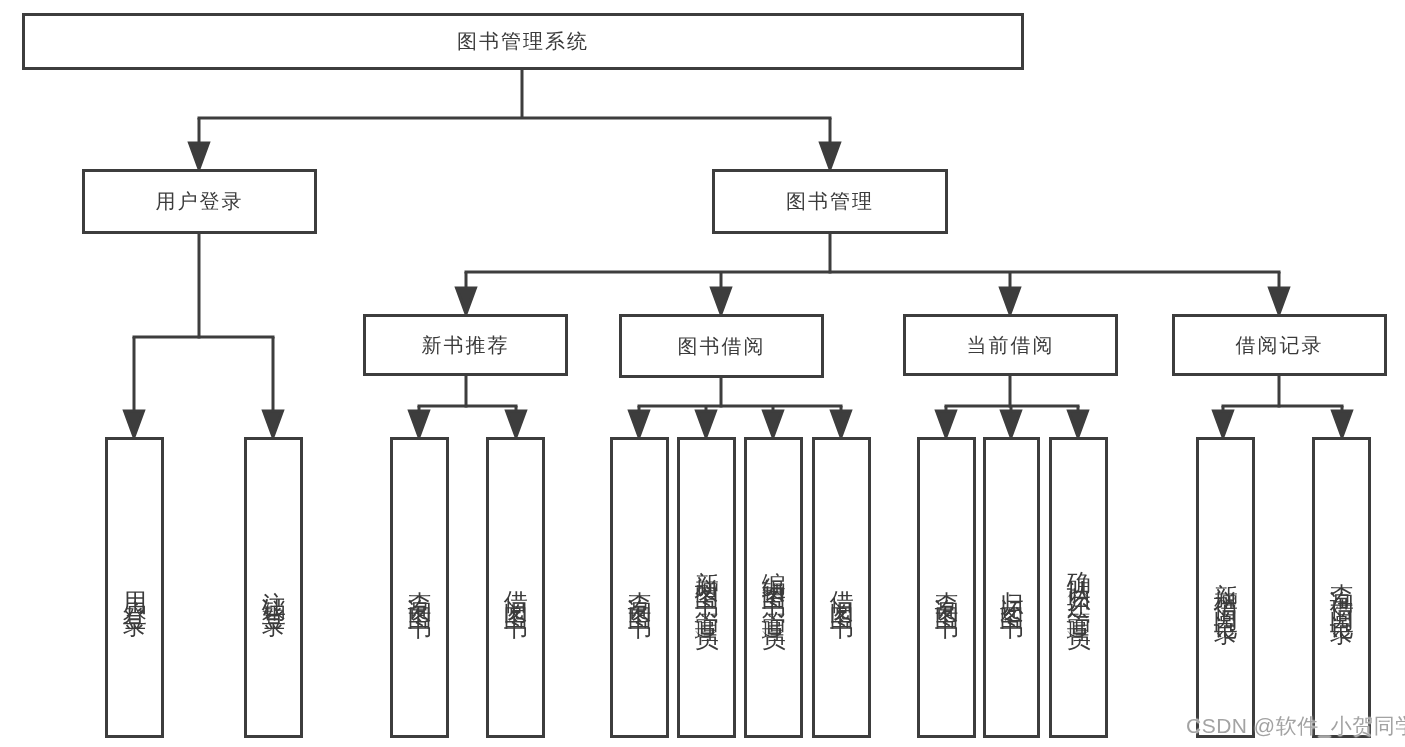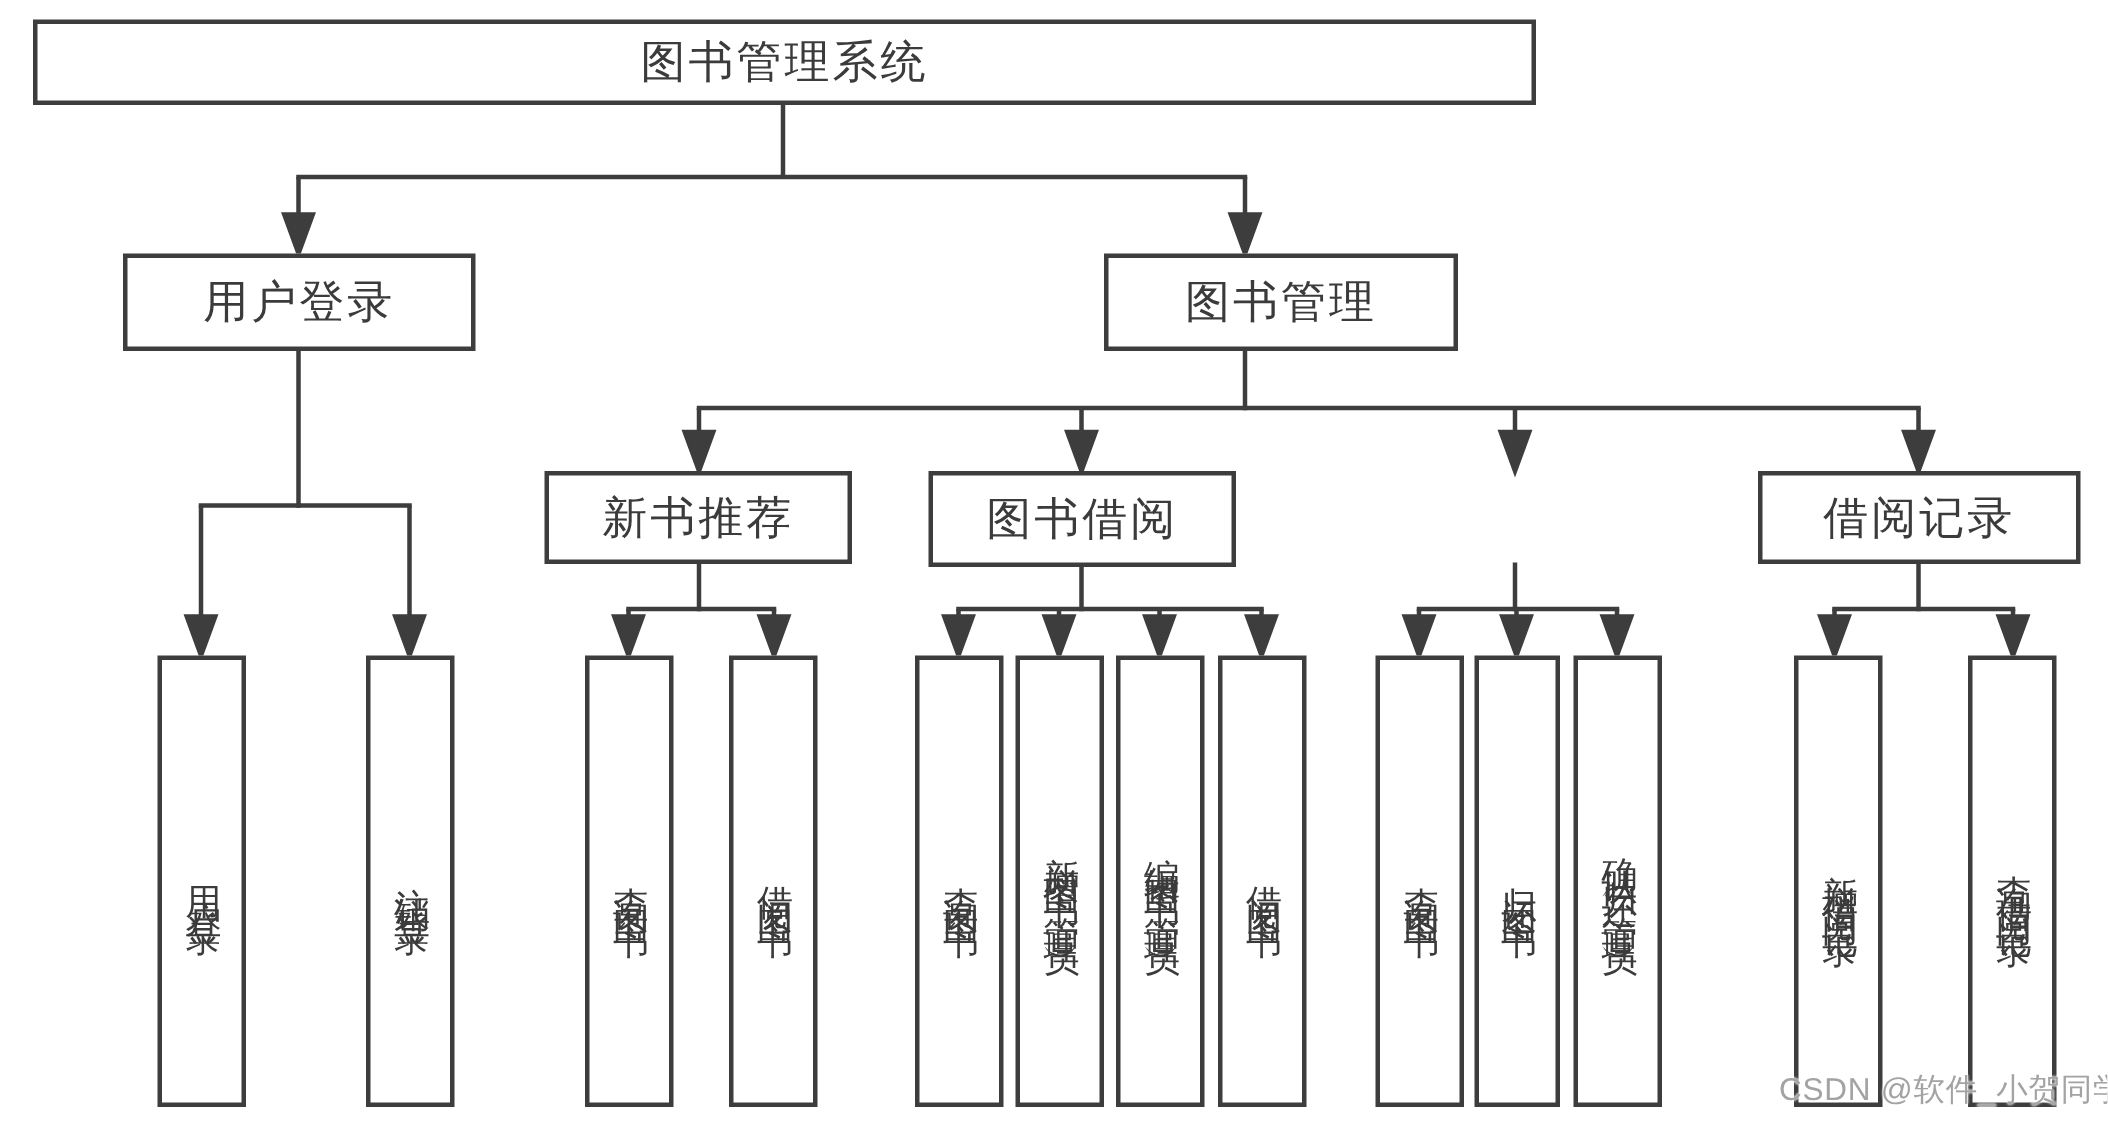--- a/index.html
+++ b/index.html
@@ -28,21 +28,21 @@
     background: #ffffff;
     border: 3px solid #3d3d3d;
     color: #3b3b3b;
     display: flex;
     align-items: center;
     justify-content: center;
     text-align: center;
     letter-spacing: 2px;
   }
   .hnode {
-    font-size: 30px;
+    font-size: 20px;
   }
   .leaf {
     font-size: 24px;
   }
   .leaf .vtext {
     writing-mode: vertical-rl;
     text-orientation: mixed;
     letter-spacing: 8px;
     line-height: 1.1;
   }
@@ -139,30 +139,33 @@
     </g>
   </svg>
 
   <div class="node hnode" style="left:22px; top:13px; width:1002px; height:57px;">
     <span>图书管理系统</span>
   </div>
 
   <div class="node hnode" style="left:82px; top:169px; width:235px; height:65px;">
     <span>用户登录</span>
   </div>
-  <div class="node hnode" style="left:712px; top:169px; width:236px; height:65px;margin-left:24px;">
+  <div class="node hnode" style="left:712px; top:169px; width:236px; height:65px;">
     <span>图书管理</span>
   </div>
 
   <div class="node hnode" style="left:363px; top:314px; width:205px; height:62px;">
     <span>新书推荐</span>
   </div>
   <div class="node hnode" style="left:619px; top:314px; width:205px; height:64px;">
     <span>图书借阅</span>
   </div>
+  <div class="node hnode" style="left:903px; top:314px; width:215px; height:62px;">
+    <span>当前借阅</span>
+  </div>
   <div class="node hnode" style="left:1172px; top:314px; width:215px; height:62px;">
     <span>借阅记录</span>
   </div>
 
   <div class="node leaf" style="left:105px; top:437px; width:59px; height:301px;">
     <span class="vtext">用户登录</span>
   </div>
   <div class="node leaf" style="left:244px; top:437px; width:59px; height:301px;">
     <span class="vtext">注销登录</span>
   </div>

